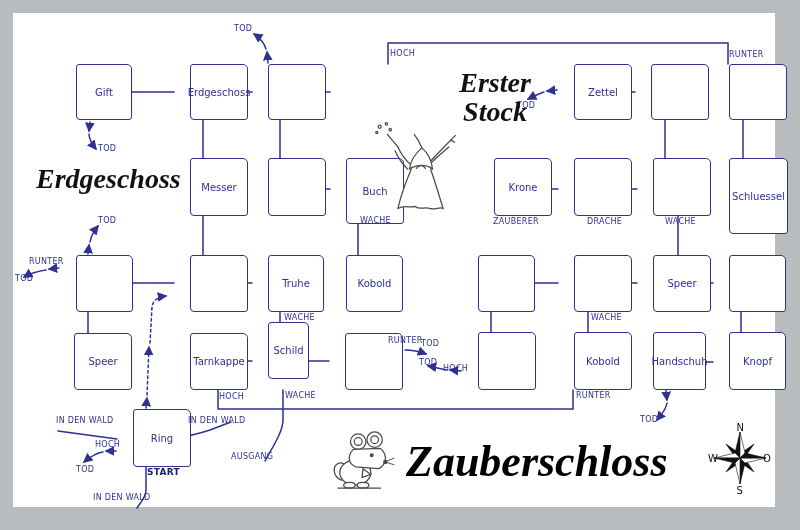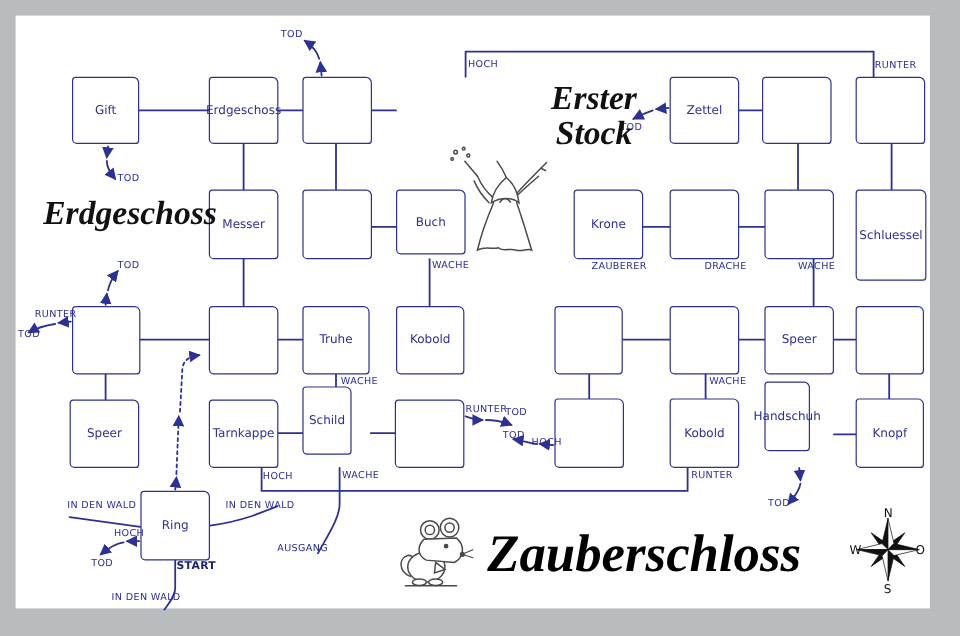--- a/index.html
+++ b/index.html
@@ -18,20 +18,21 @@
   .room{
     position:absolute;
     border:1.6px solid #2d3191;
     background:#ffffff;
     border-radius:3px 5px 3px 4px;
     display:flex;align-items:center;justify-content:center;
     box-sizing:border-box;
     color:#2d3191;
     font-size:10px;
     text-align:center;
+    margin-left:16px;
   }
   .lbl{
     position:absolute;
     color:#2d3191;
     font-size:8px;
     letter-spacing:.3px;
     white-space:nowrap;
   }
   .lbl.bold{font-weight:bold;font-size:9px;color:#1d2270;}
   .floor-title{
@@ -135,21 +136,21 @@
       <span>Gift</span>
     </div>
   <div class="room" style="left:174px;top:64px;width:58px;height:56px">
       <span>Erdgeschoss</span>
     </div>
   <div class="room" style="left:252px;top:64px;width:58px;height:56px"></div>
   <div class="room" style="left:174px;top:158px;width:58px;height:58px">
       <span>Messer</span>
     </div>
   <div class="room" style="left:252px;top:158px;width:58px;height:58px"></div>
-  <div class="room" style="left:330px;top:158px;width:58px;height:54px">
+  <div class="room" style="left:330px;top:158px;width:58px;height:66px">
       <span>Buch</span>
     </div>
   <div class="room" style="left:60px;top:255px;width:57px;height:57px"></div>
   <div class="room" style="left:174px;top:255px;width:58px;height:57px"></div>
   <div class="room" style="left:252px;top:255px;width:56px;height:57px">
       <span>Truhe</span>
     </div>
   <div class="room" style="left:330px;top:255px;width:57px;height:57px">
       <span>Kobold</span>
     </div>
@@ -183,21 +184,21 @@
   <div class="room" style="left:462px;top:255px;width:57px;height:57px"></div>
   <div class="room" style="left:558px;top:255px;width:58px;height:57px"></div>
   <div class="room" style="left:637px;top:255px;width:58px;height:57px">
       <span>Speer</span>
     </div>
   <div class="room" style="left:713px;top:255px;width:57px;height:57px"></div>
   <div class="room" style="left:462px;top:332px;width:58px;height:58px"></div>
   <div class="room" style="left:558px;top:332px;width:58px;height:58px">
       <span>Kobold</span>
     </div>
-  <div class="room" style="left:637px;top:318px;width:38px;height:58px">
+  <div class="room" style="left:637px;top:332px;width:53px;height:58px">
       <span>Handschuh</span>
     </div>
   <div class="room" style="left:713px;top:332px;width:57px;height:58px">
       <span>Knopf</span>
     </div>
 
   <div class="lbl" style="left:98px;top:144px">TOD</div>
   <div class="lbl" style="left:234px;top:24px">TOD</div>
   <div class="lbl" style="left:390px;top:49px">HOCH</div>
   <div class="lbl" style="left:729px;top:50px">RUNTER</div>

